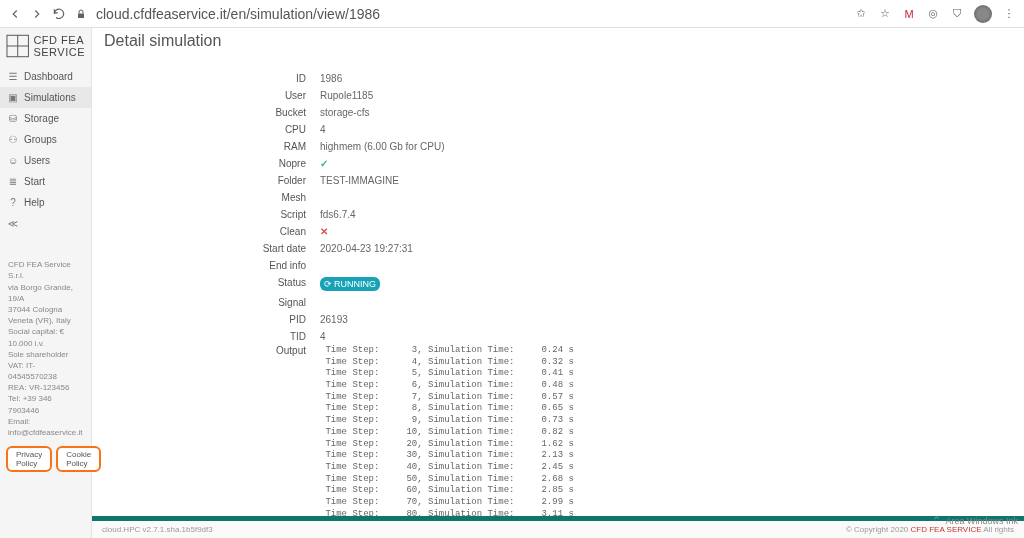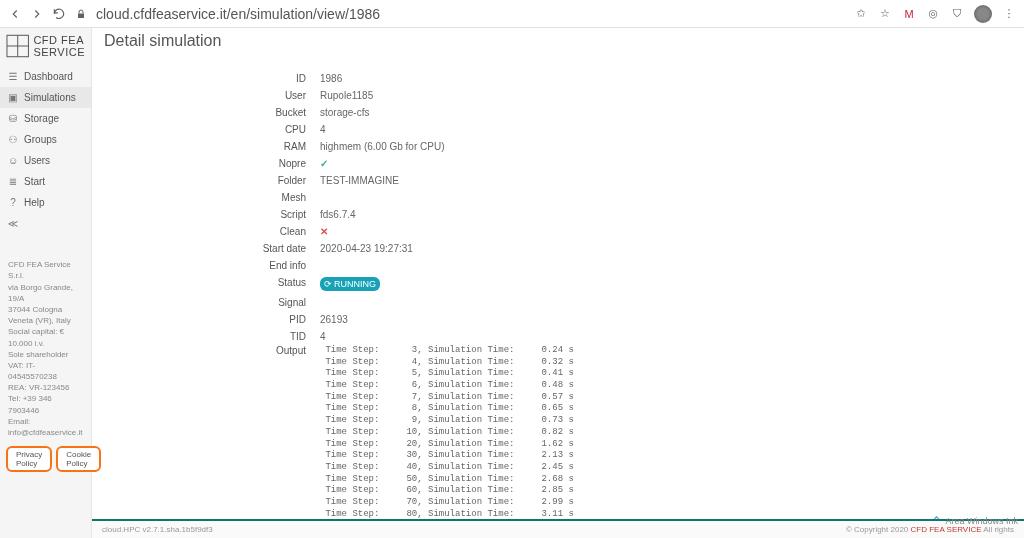--- a/index.html
+++ b/index.html
@@ -24,21 +24,21 @@
 .main { flex: 1; overflow: auto; padding: 0 12px 4px 12px; position: relative; }
 h1.page-title { font-size: 16px; font-weight: 400; color: #555; margin: 4px 0 20px; }
 .detail-row { display: flex; padding: 3px 0; }
 .detail-label { width: 216px; text-align: right; padding-right: 14px; font-size: 10px; font-weight: 400; color: #555; }
 .detail-value { font-size: 10px; color: #666; }
 .check { color: #2bb673; font-weight: bold; }
 .cross { color: #d9534f; font-weight: bold; }
 .badge { display: inline-block; padding: 2px 4px; font-size: 9px; border-radius: 6px; color: #fff; background: #17a2b8; }
 .output-wrap { display: flex; }
 .output-pre { font-family: "Courier New", monospace; font-size: 9px; line-height: 1.3; color: #666; white-space: pre; margin-left: 0; }
-.footer { position: absolute; bottom: 0; left: 0; right: 0; display: flex; justify-content: space-between; align-items: center; padding: 4px 10px; font-size: 8px; color: #999; border-top: 2px solid #0f766e; background: #fafafa; }
+.footer { position: absolute; bottom: 0; left: 0; right: 0; display: flex; justify-content: space-between; align-items: center; padding: 4px 10px; font-size: 8px; color: #999; border-top: 5px solid #0f766e; background: #fafafa; }
 .footer a { color: #c0392b; text-decoration: none; }
 .win-ink { position: fixed; bottom: 10px; right: 6px; font-size: 9px; color: #888; display: flex; align-items: center; gap: 4px; }
 .win-ink .chev { color: #49b; font-size: 12px; }
 </style>
 </head>
 <body>
 
 <div class="browser-bar">
   <div class="bb-btn">
       <svg viewBox="0 0 24 24" width="14" height="14">

